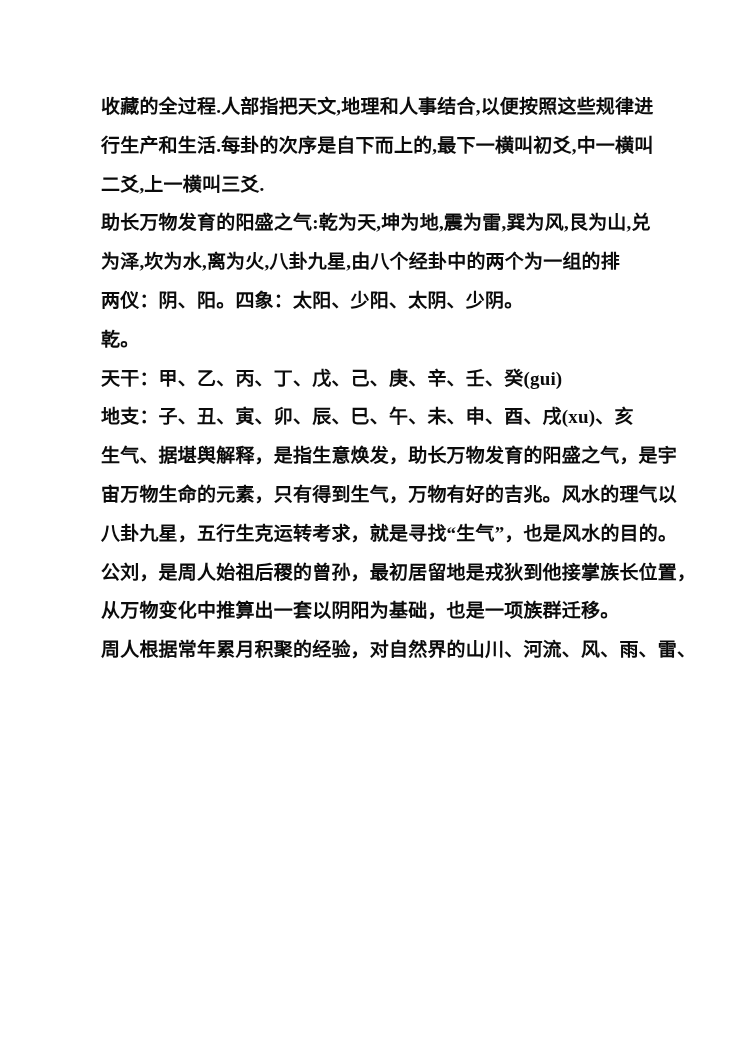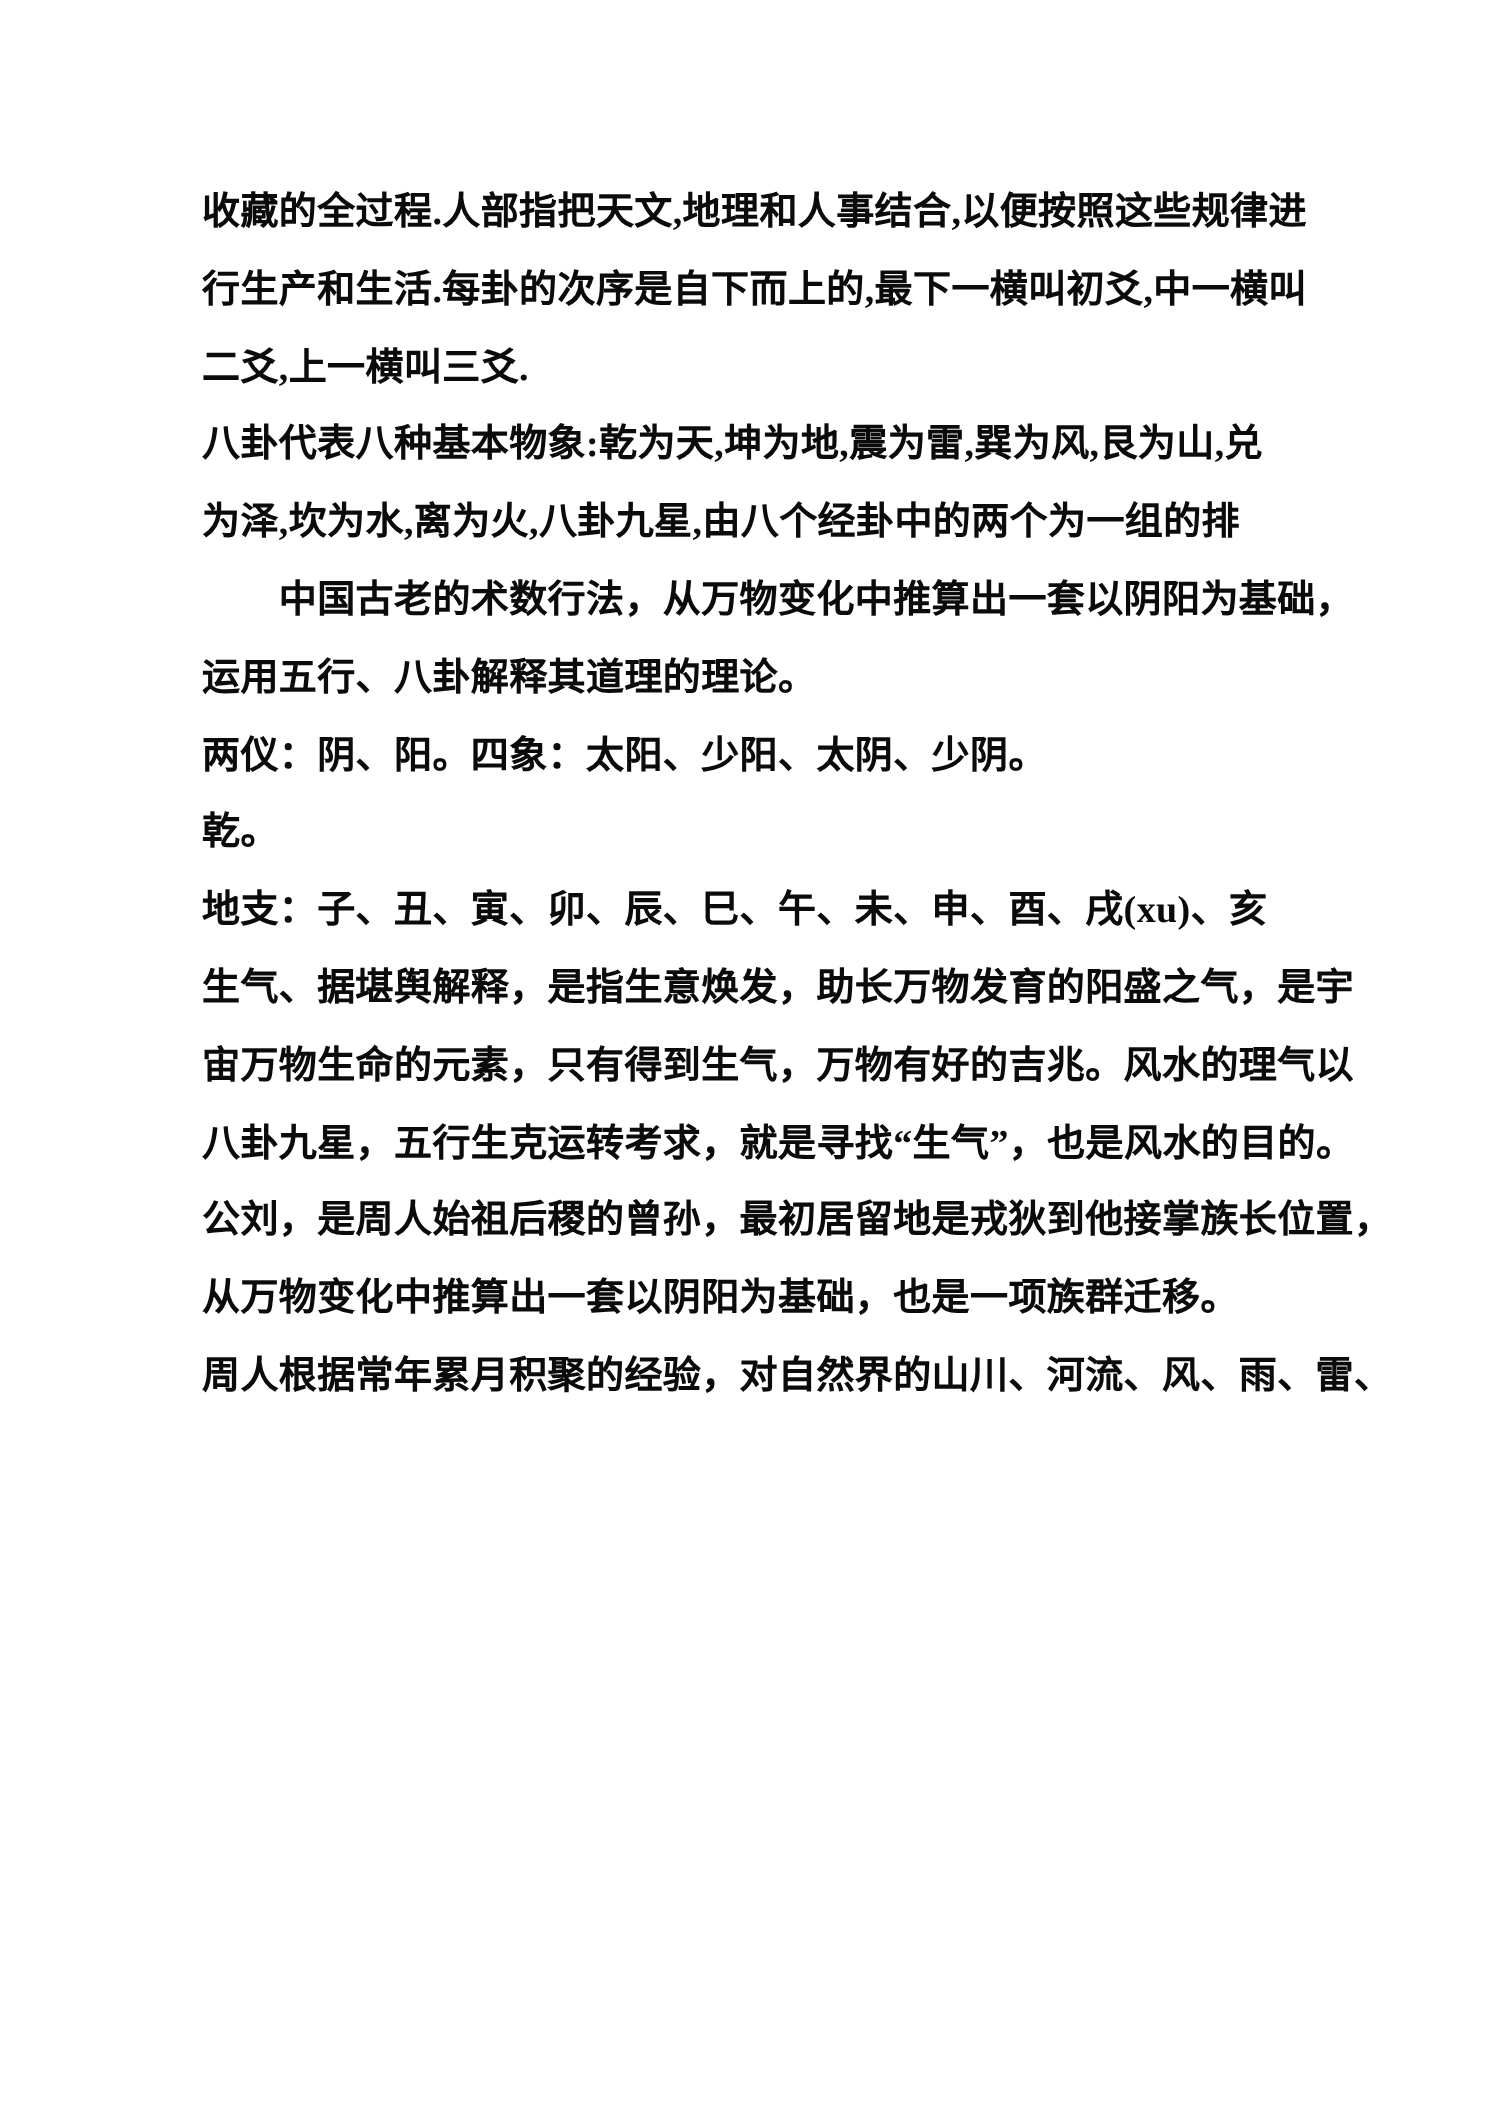--- a/index.html
+++ b/index.html
@@ -40,37 +40,36 @@
 <div class="page">
   <div class="text-block">
 
     <p class="para">
       <span class="line" style="display:block">收藏的全过程.人部指把天文,地理和人事结合,以便按照这些规律进</span>
       <span class="line" style="display:block">行生产和生活.每卦的次序是自下而上的,最下一横叫初爻,中一横叫</span>
       <span class="line" style="display:block">二爻,上一横叫三爻.</span>
     </p>
 
     <p class="para">
-      <span class="line" style="display:block">八卦代表八种基本物象:乾为天,坤为地,震为雷,巽为风,艮为山,兑</span>
+      <span class="line" style="display:block">助长万物发育的阳盛之气:乾为天,坤为地,震为雷,巽为风,艮为山,兑</span>
       <span class="line" style="display:block">为泽,坎为水,离为火,八卦九星,由八个经卦中的两个为一组的排</span>
     </p>
 
-    <p class="para">
-      <span class="line" style="display:block">　　中国古老的术数行法，从万物变化中推算出一套以阴阳为基础，</span>
-      <span class="line" style="display:block">运用五行、八卦解释其道理的理论。</span>
-    </p>
 
     <p class="para">
       <span class="line" style="display:block">两仪：阴、阳。四象：太阳、少阳、太阴、少阴。</span>
     </p>
 
     <p class="para">
       <span class="line" style="display:block">乾。</span>
     </p>
 
+    <p class="para">
+      <span class="line" style="display:block">天干：甲、乙、丙、丁、戊、己、庚、辛、壬、癸(gui)</span>
+    </p>
 
     <p class="para">
       <span class="line" style="display:block">地支：子、丑、寅、卯、辰、巳、午、未、申、酉、戌(xu)、亥</span>
     </p>
 
 
     <p class="para">
       <span class="line" style="display:block">生气、据堪舆解释，是指生意焕发，助长万物发育的阳盛之气，是宇</span>
       <span class="line" style="display:block">宙万物生命的元素，只有得到生气，万物有好的吉兆。风水的理气以</span>
       <span class="line" style="display:block">八卦九星，五行生克运转考求，就是寻找“生气”，也是风水的目的。</span>

